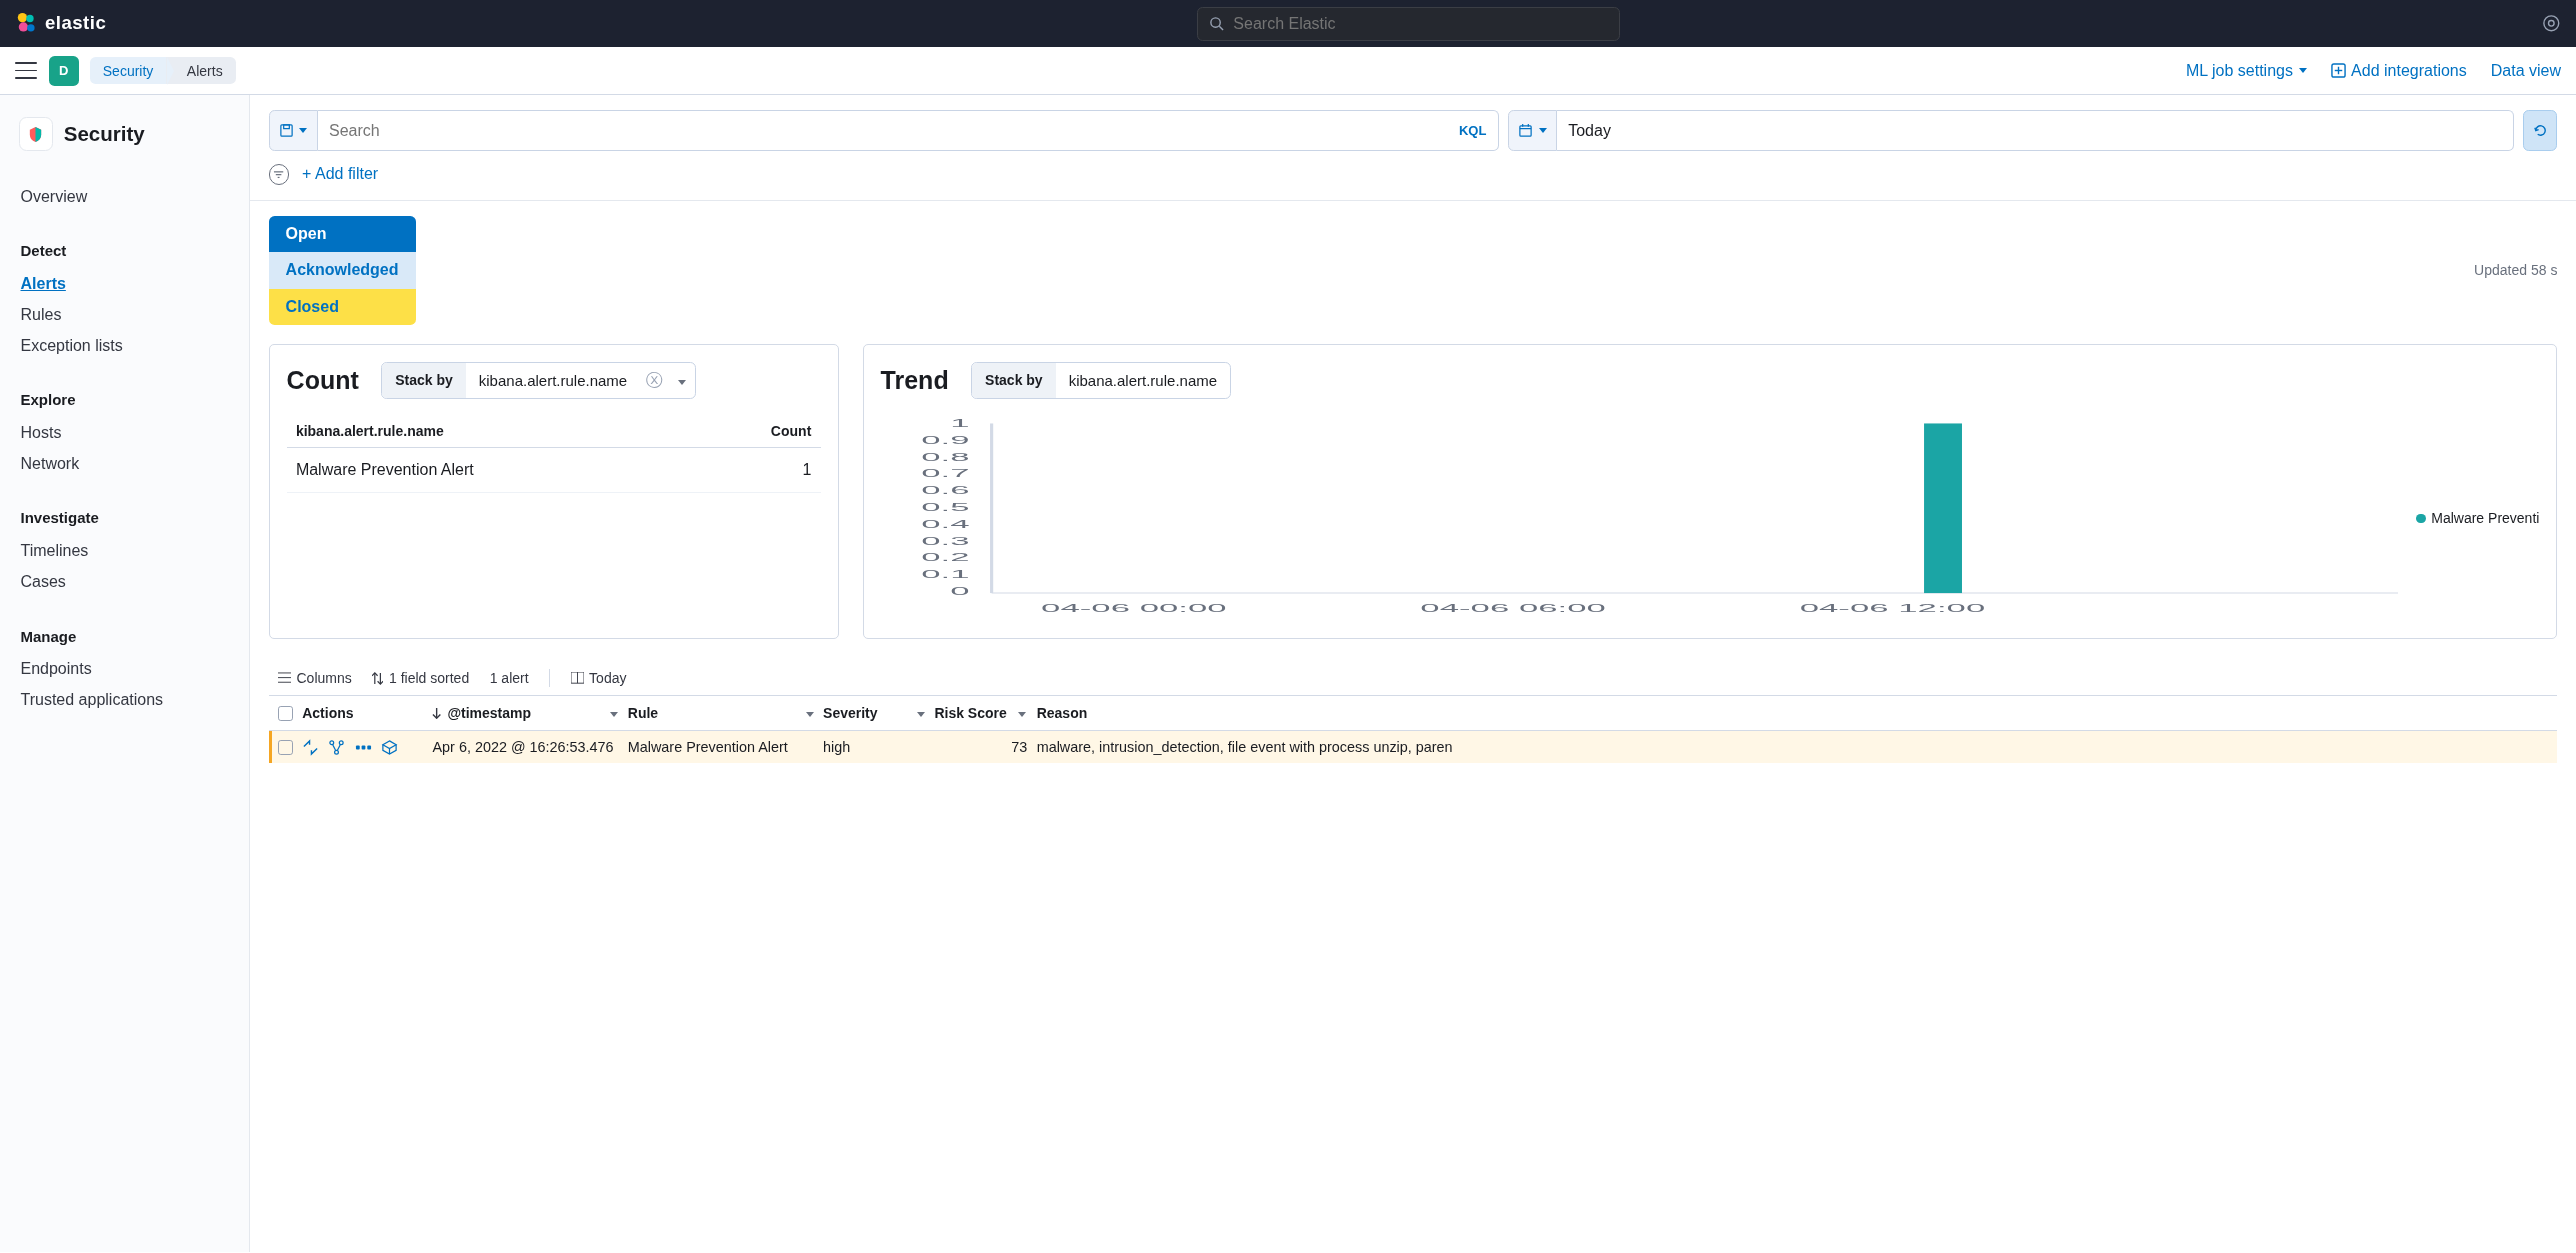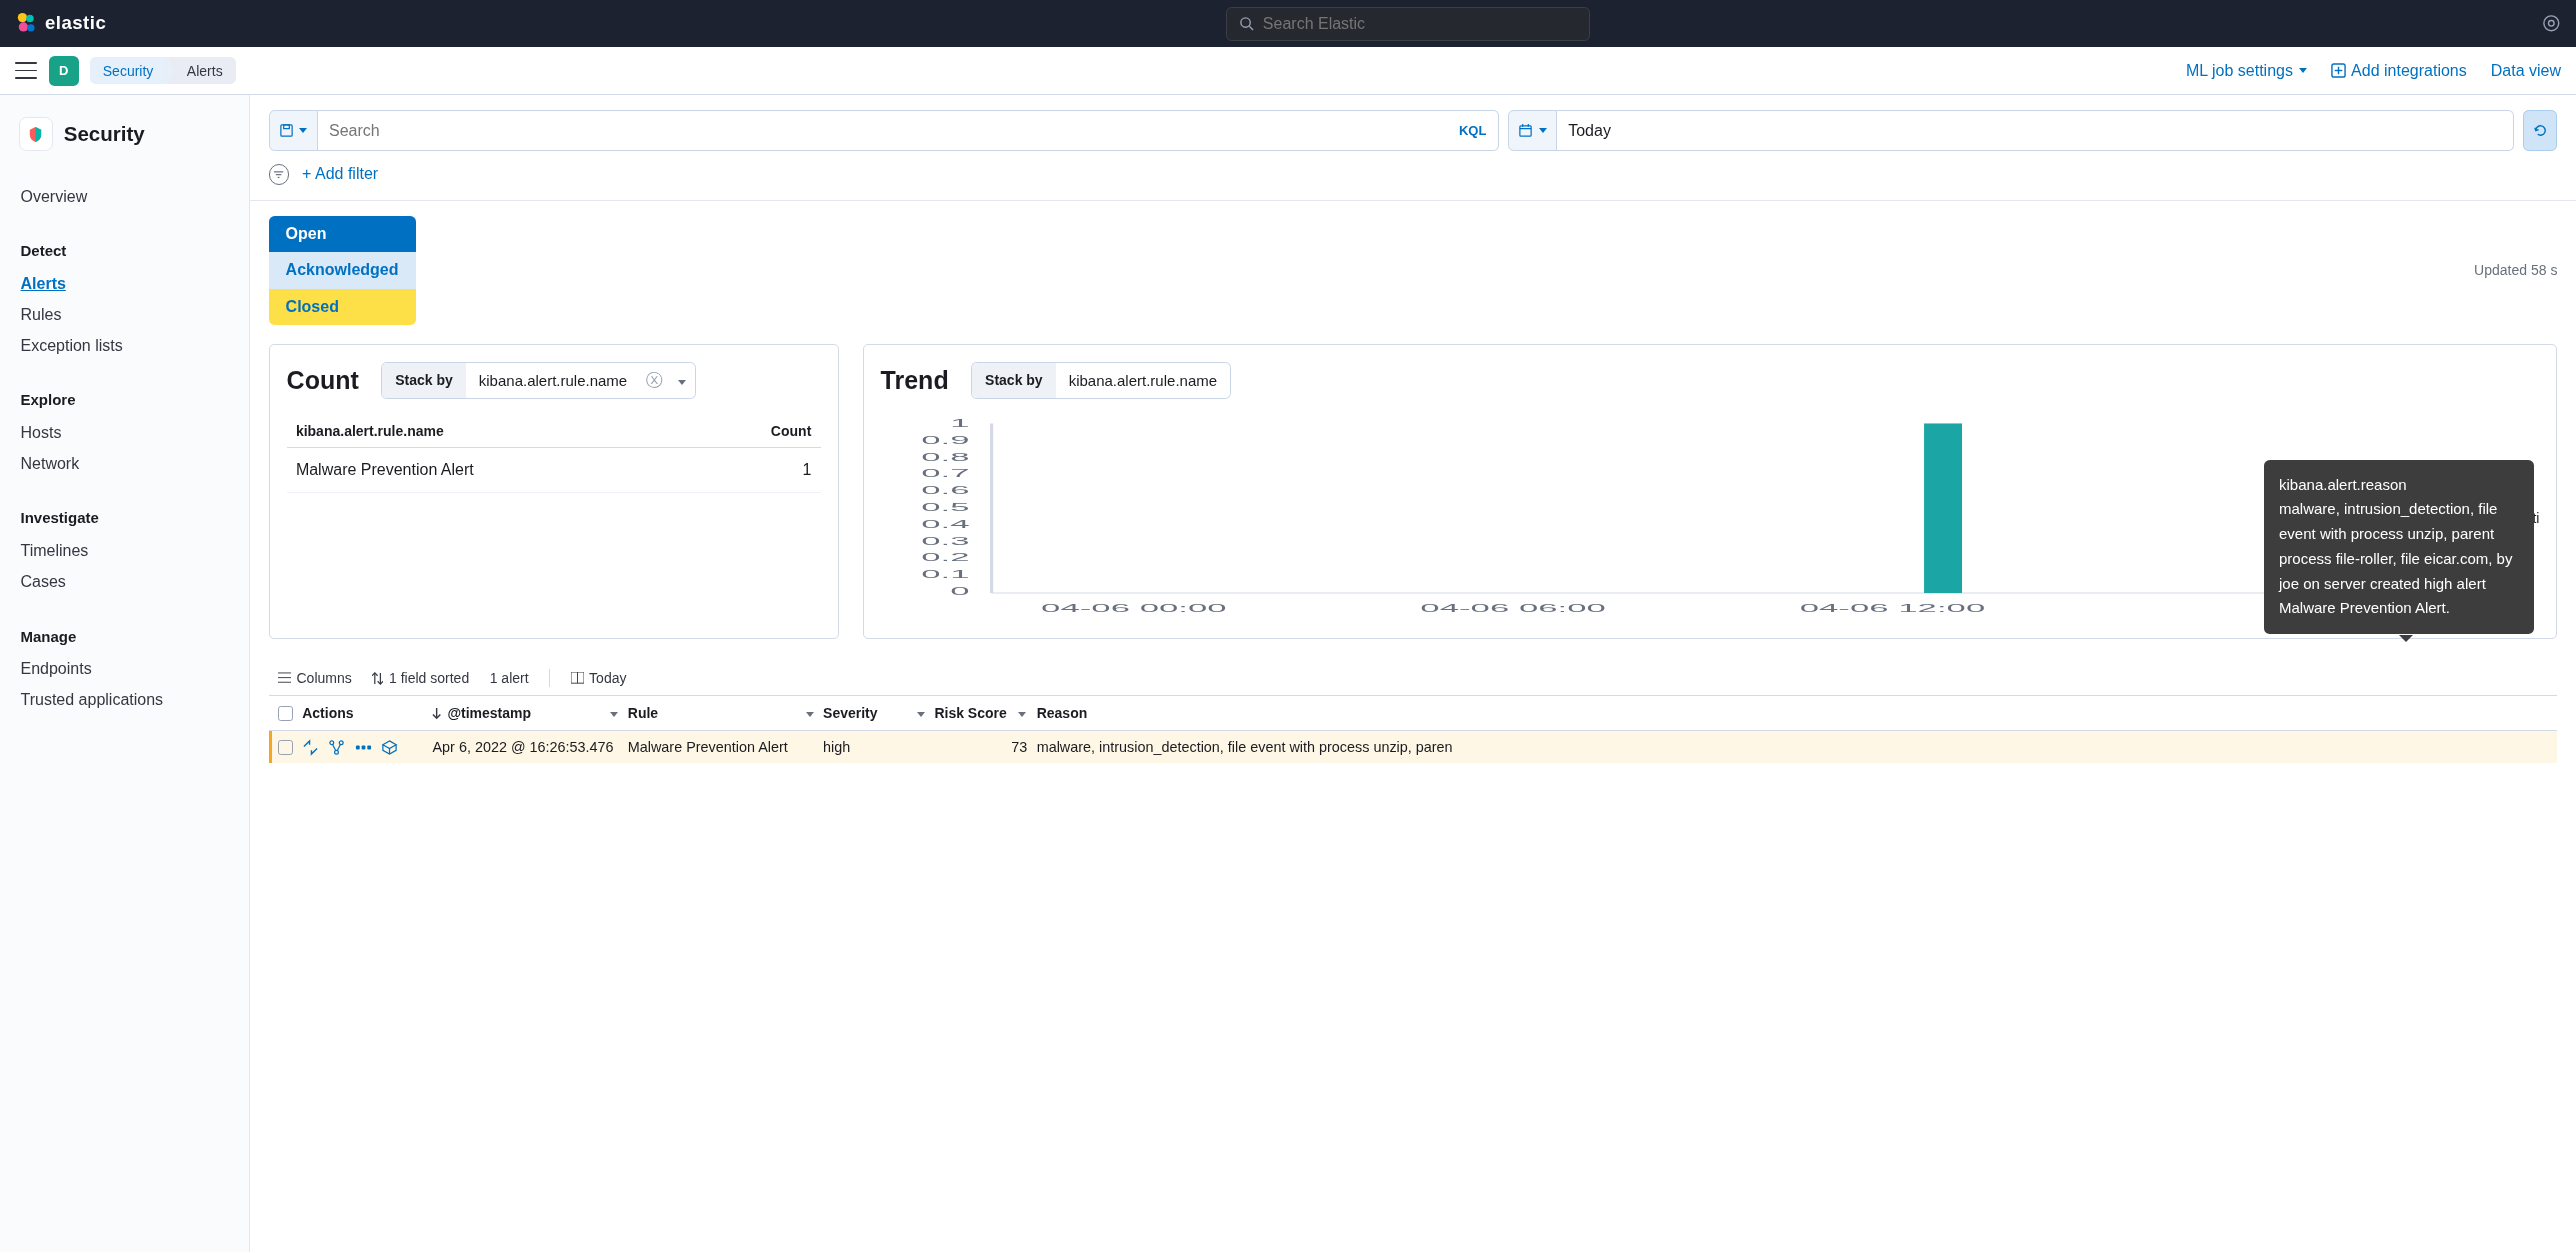--- a/index.html
+++ b/index.html
@@ -3,21 +3,21 @@
 <meta charset="utf-8">
 <style>
 * { box-sizing: border-box; margin: 0; padding: 0; }
 body { font-family: -apple-system, BlinkMacSystemFont, 'Segoe UI', Helvetica, Arial, sans-serif; font-size: 13px; color: #1a1c21; overflow: hidden; }
 
 
 .top-header { background: #1d2230; height: 47px; display: flex; align-items: center; padding: 0 15px; justify-content: space-between; }
 .logo-wrap { display: flex; align-items: center; gap: 7.5px; }
 .elastic-logo { width: 22.4px; height: 22.4px; }
 .logo-text { color: #fff; font-size: 18.6px; font-weight: 600; letter-spacing: 0.5px; }
-.search-global { width: 364px; height: 34px; background: #25282f; border: 0.9px solid #3b3e45; border-radius: 5.6px; display: flex; align-items: center; padding: 0 11.2px; gap: 9.3px; margin-left: 168px; }
+.search-global { width: 423px; height: 34px; background: #25282f; border: 0.9px solid #3b3e45; border-radius: 5.6px; display: flex; align-items: center; padding: 0 11.2px; gap: 9.3px; margin-left: 168px; }
 .search-global input { background: transparent; border: none; outline: none; color: #98a2b3; font-size: 16px; flex: 1; }
 
 
 .sub-header { background: #fff; border-bottom: 0.9px solid #d3dae6; height: 48px; display: flex; align-items: center; padding: 0 15px; justify-content: space-between; }
 .sub-left { display: flex; align-items: center; gap: 11.2px; }
 .hamburger { width: 22.4px; height: 17px; display: flex; flex-direction: column; justify-content: space-between; cursor: pointer; }
 .hamburger span { height: 1.9px; background: #343741; border-radius: 0.9px; }
 .avatar { width: 30px; height: 30px; background: #18a389; border-radius: 5.6px; color: #fff; display: flex; align-items: center; justify-content: center; font-weight: 600; }
 .breadcrumb { display: flex; align-items: center; }
 .bc-item { padding: 5.6px 13px; font-size: 14px; position: relative; }
@@ -320,24 +320,20 @@
                   <text x="320" y="210">04-06 12:00</text>
                 </g>
               </svg>
             </div>
             <div class="legend">
               <span class="legend-dot"></span>
               <span>Malware Preventi</span>
             </div>
           </div>
 
-          <div class="tooltip">
-            <div class="tooltip-title">kibana.alert.reason</div>
-            <div>malware, intrusion_detection, file event with process unzip, parent process file-roller, file eicar.com, by joe on server created high alert Malware Prevention Alert.</div>
-          </div>
         </div>
       </div>
 
       <div class="table-toolbar">
         <div class="tb-item">
           <svg width="13" height="11.2" viewBox="0 0 14 12">
               <line x1="0" y1="1" x2="14" y2="1" stroke="#343741"></line>
               <line x1="0" y1="6" x2="14" y2="6" stroke="#343741"></line>
               <line x1="0" y1="11" x2="14" y2="11" stroke="#343741"></line>
             </svg>

